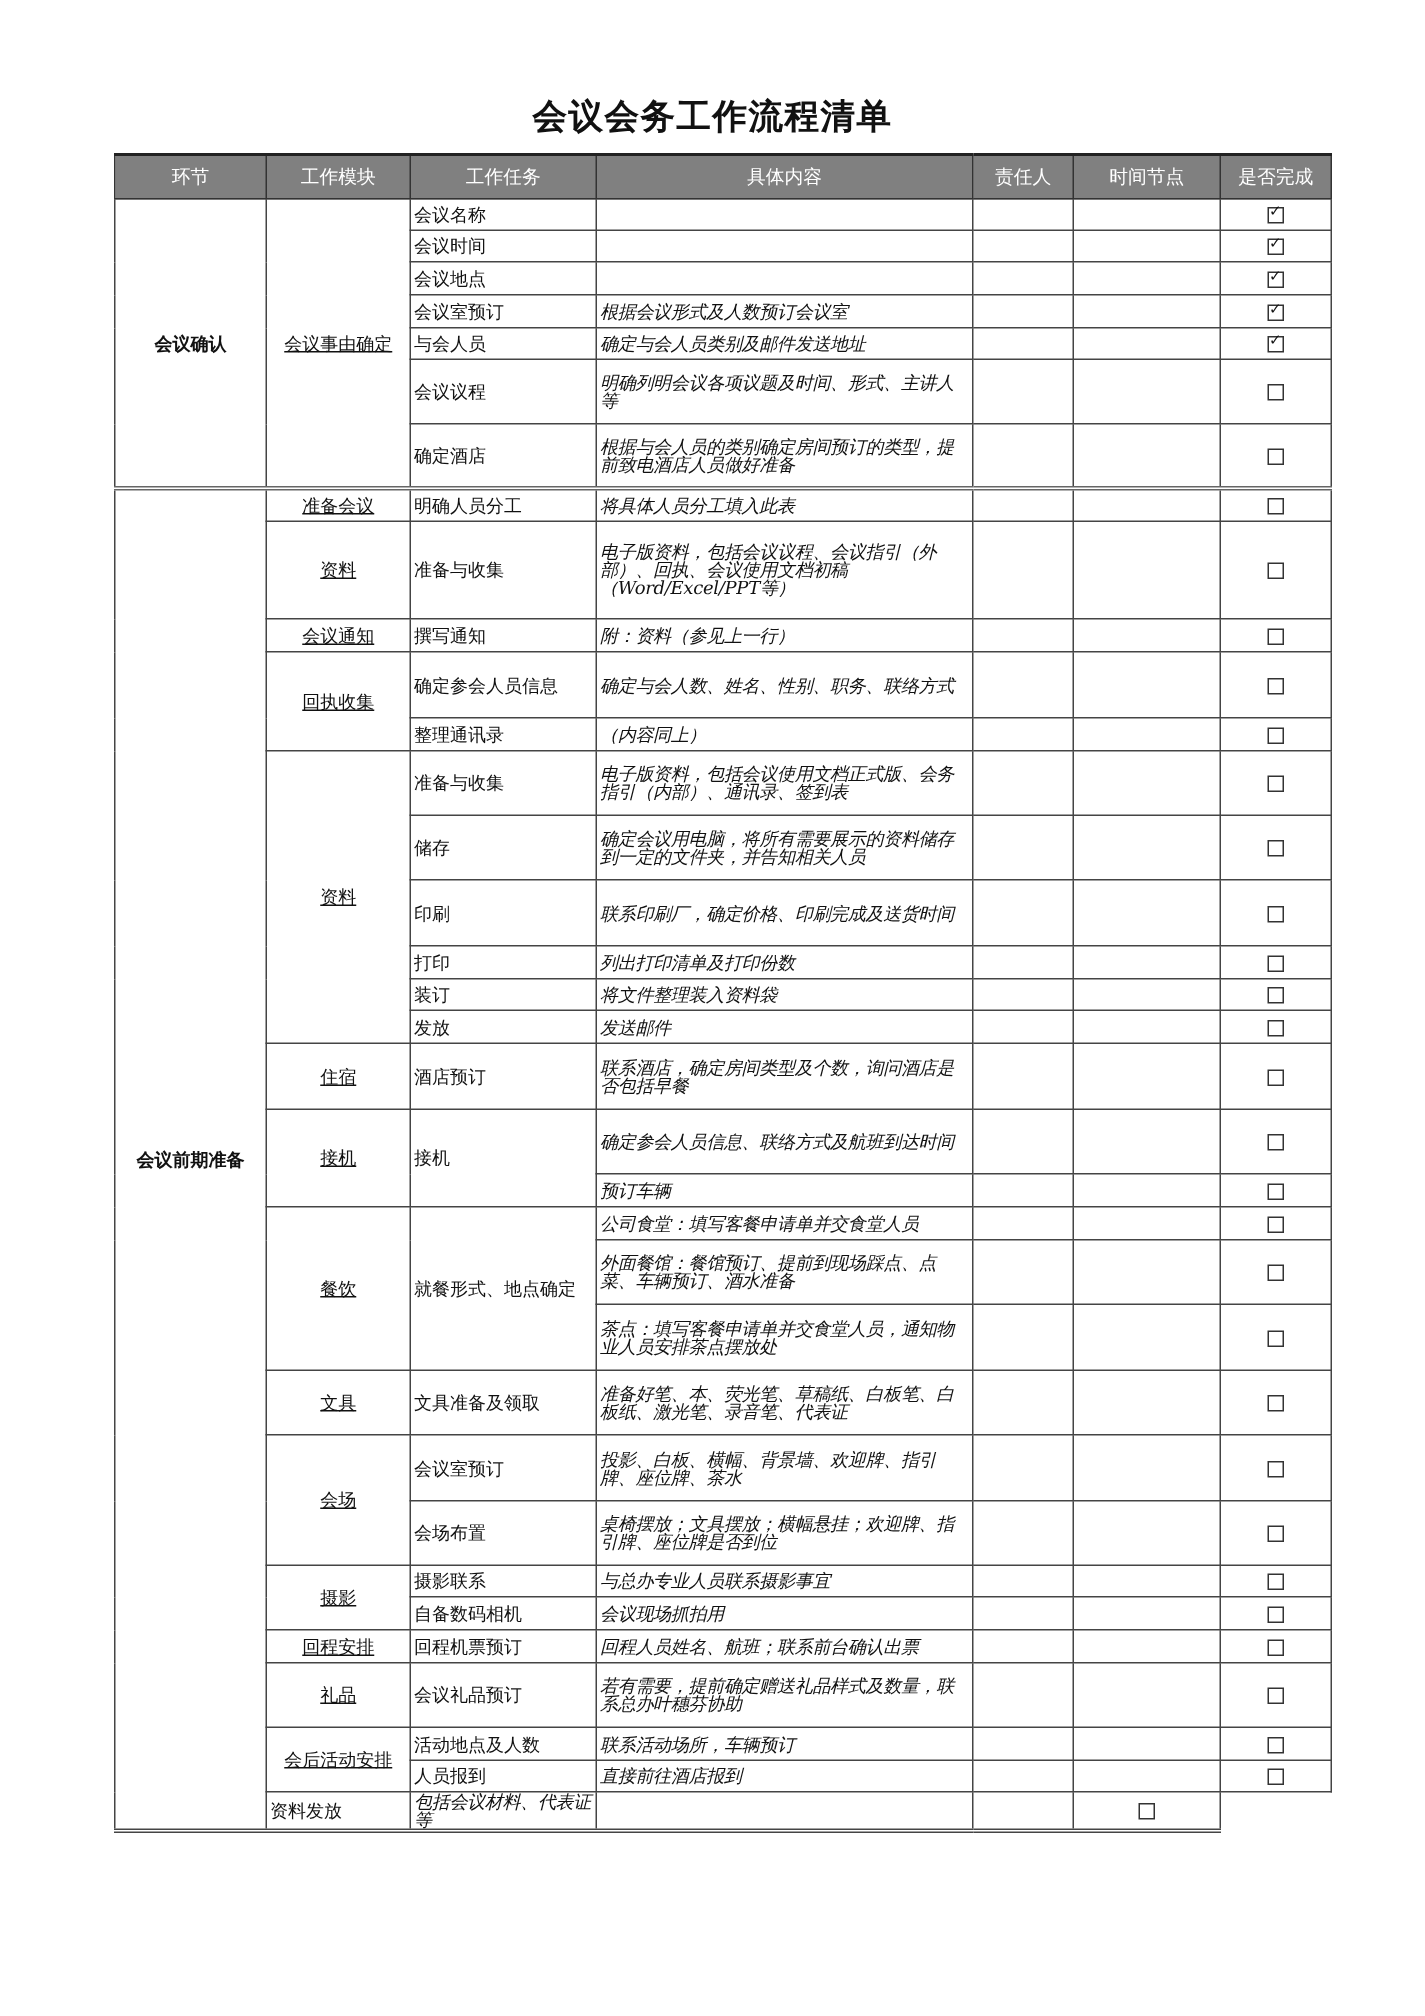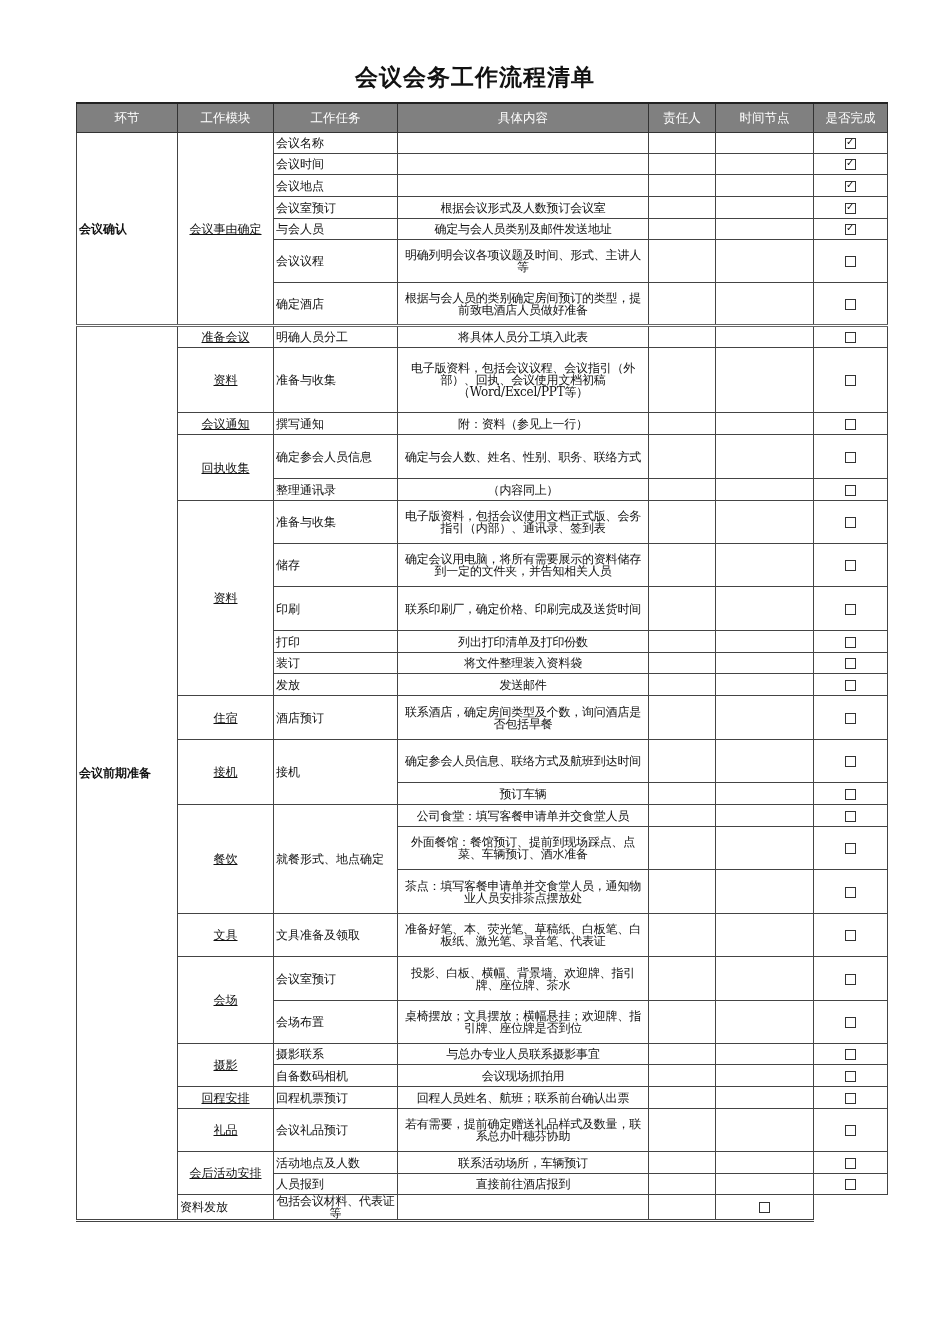--- a/index.html
+++ b/index.html
@@ -8,26 +8,26 @@
   .title { position: absolute; left: 0; width: 950px; top: 62px; text-align: center;
            font-family: "DejaVu Sans", "Liberation Sans", sans-serif;
            font-size: 23px; font-weight: bold; letter-spacing: 1px; }
   table.sheet { position: absolute; left: 76px; top: 102px; border-collapse: collapse;
                 table-layout: fixed; width: 811px; font-size: 12px; }
   table.sheet th { background: #808080; color: #ffffff; height: 28px; font-weight: normal;
                    font-family: Liberation Mono, monospace; font-size: 12.5px;
                    border: 1px solid #333; border-top: 2px solid #222; padding: 0; }
   table.sheet td { border: 1px solid #444; padding: 0 2px; line-height: 12px;
                    vertical-align: middle; }
-  td.stage { font-weight: bold;
+  td.stage { text-align: center; font-weight: bold;
              font-family: "DejaVu Sans", "Liberation Sans", sans-serif; font-size: 12px;
              border-left: 2px solid #111; }
   td.module { text-align: center; text-decoration: underline; }
   td.task { text-align: left; }
-  td.detail { text-align: center; font-size: 12px; letter-spacing: -0.2px; }
+  td.detail { text-align: left; font-size: 12px; letter-spacing: -0.2px; font-style: italic; }
   td.done { text-align: center; border-right: 2px solid #111; }
   tr.sep td { border-top: 3px double #666; }
   tr.last td { border-bottom: 3px double #444; }
   .cb { display: inline-block; width: 11px; height: 11px; border: 1.5px solid #333;
         box-sizing: border-box; position: relative; vertical-align: middle; background: #fff; }
   .cb.checked::after { content: "\2713"; position: absolute; left: 0px; top: -3px;
         font-size: 10px; font-family: "DejaVu Sans", sans-serif; color: #111; }
 </style>
 </head>
 <body>

